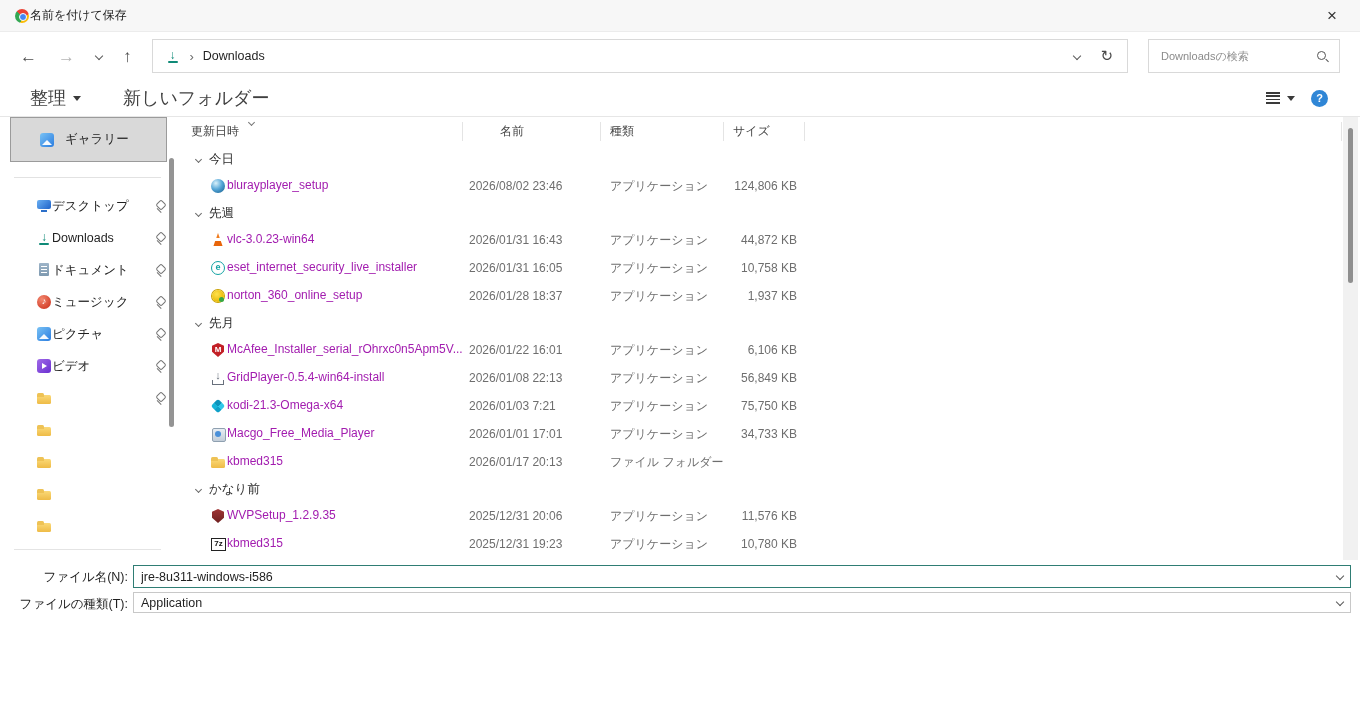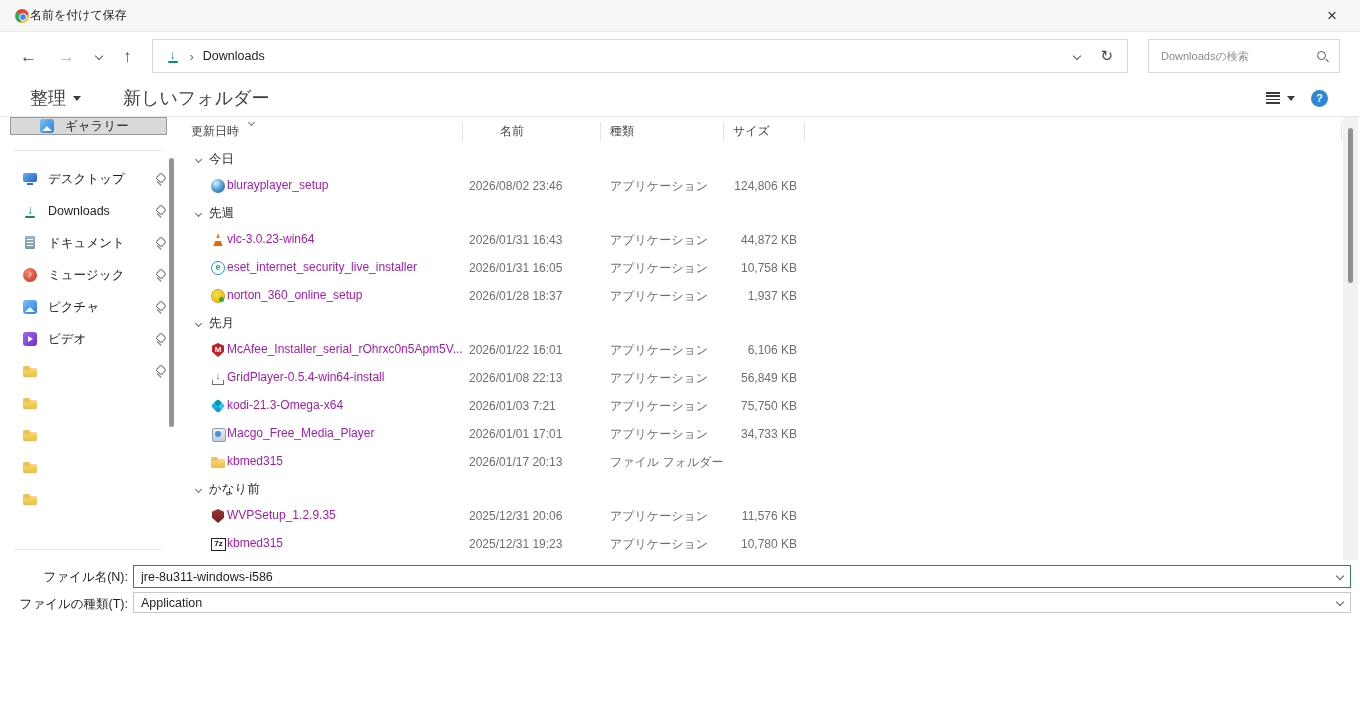--- a/index.html
+++ b/index.html
@@ -107,24 +107,24 @@
   .search-icon::after{content:"";position:absolute;right:0;bottom:1px;width:4px;height:1.4px;background:#555;transform:rotate(45deg);}
 
   .pin{width:12px;height:12px;position:relative;flex:none;margin-left:auto;}
   .pin::before{content:"";position:absolute;right:2px;top:1px;width:6px;height:6px;border:1.4px solid #757575;border-radius:2px;transform:rotate(45deg);}
   .pin::after{content:"";position:absolute;left:1px;bottom:1px;width:6px;height:1.4px;background:#757575;transform:rotate(45deg);}
 
   
   .content{position:absolute;top:117px;left:0;right:0;height:443px;display:flex;background:#fff;}
 
   .sidebar{width:185px;position:relative;padding-top:0;}
-  .side-gallery{height:18px;margin:0 18px 0 10px;background:#d9d9d9;border:1px solid #9b9b9b;
+  .side-gallery{height:45px;margin:0 18px 0 10px;background:#d9d9d9;border:1px solid #9b9b9b;
     display:flex;align-items:center;gap:10px;padding-left:28px;}
   .side-divider{border-top:1px solid #e2e2e2;margin:15px 24px 12px 14px;}
-  .side-item{height:32px;display:flex;align-items:center;gap:10px;padding:0 18px 0 22px;text-align:center;}
+  .side-item{height:32px;display:flex;align-items:center;padding:0 18px 0 36px;text-align:center;}
   .side-label{color:#1f1f1f;font-size:12.5px;white-space:nowrap;}
   .blur-block{display:inline-block;height:13px;border-radius:2px;background:#e3e3e3;filter:blur(1.5px);}
   .side-item:nth-of-type(1) .blur-block{width:86px;}
   .side-item:nth-of-type(2) .blur-block{width:78px;}
   .side-item:nth-of-type(3) .blur-block{width:82px;}
   .side-item:nth-of-type(4) .blur-block{width:110px;height:26px;}
   .side-item:nth-of-type(5) .blur-block{width:100px;height:26px;}
   .side-bottom-divider{position:absolute;left:14px;right:24px;bottom:10px;border-top:1px solid #e4e4e4;}
   .side-scroll{position:absolute;right:8px;top:0;bottom:0;width:10px;}
   .side-thumb{position:absolute;left:2px;top:41px;width:5px;height:269px;background:#949494;border-radius:3px;}

